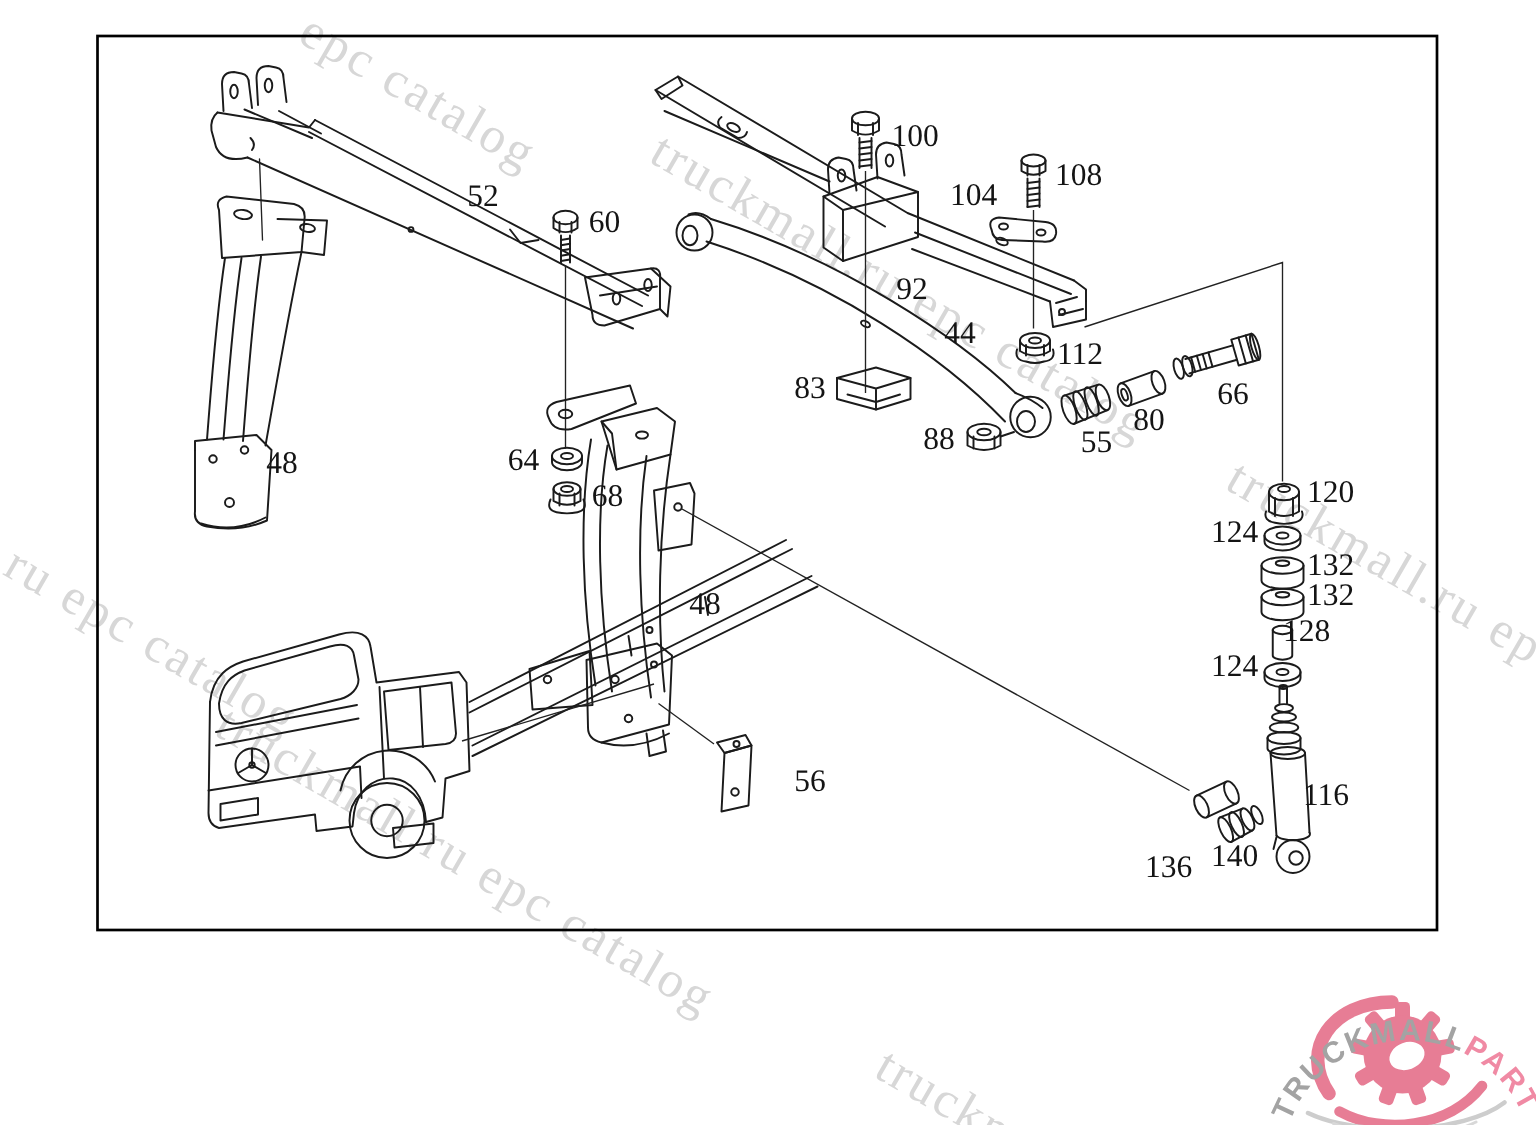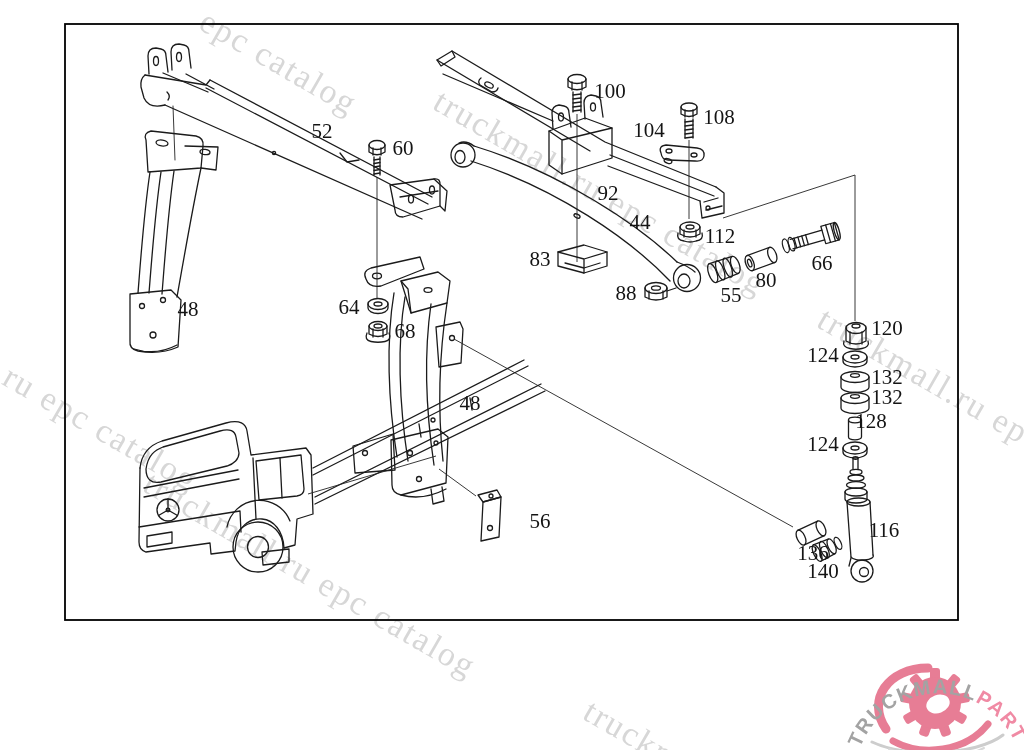--- a/index.html
+++ b/index.html
@@ -352,17 +352,17 @@
       <div class="plabel" style="left: 361px; top: 331px; margin-left: 44px;">68</div>
       <div class="plabel" style="left: 470px; top: 403px;">48</div>
       <div class="plabel" style="left: 540px; top: 521px;">56</div>
       <div class="plabel" style="left: 887px; top: 328px;">120</div>
       <div class="plabel" style="left: 823px; top: 355px;">124</div>
       <div class="plabel" style="left: 887px; top: 377px;">132</div>
       <div class="plabel" style="left: 887px; top: 397px;">132</div>
       <div class="plabel" style="left: 871px; top: 421px;">128</div>
       <div class="plabel" style="left: 823px; top: 444px;">124</div>
       <div class="plabel" style="left: 884px; top: 530px;">116</div>
-      <div class="plabel" style="left: 779px; top: 553px; margin-left: 34px;">136</div>
+      <div class="plabel" style="left: 779px; top: 578px;">136</div>
       <div class="plabel" style="left: 823px; top: 571px;">140</div>
     </div>
 
 </div>
 
 </body></html>

